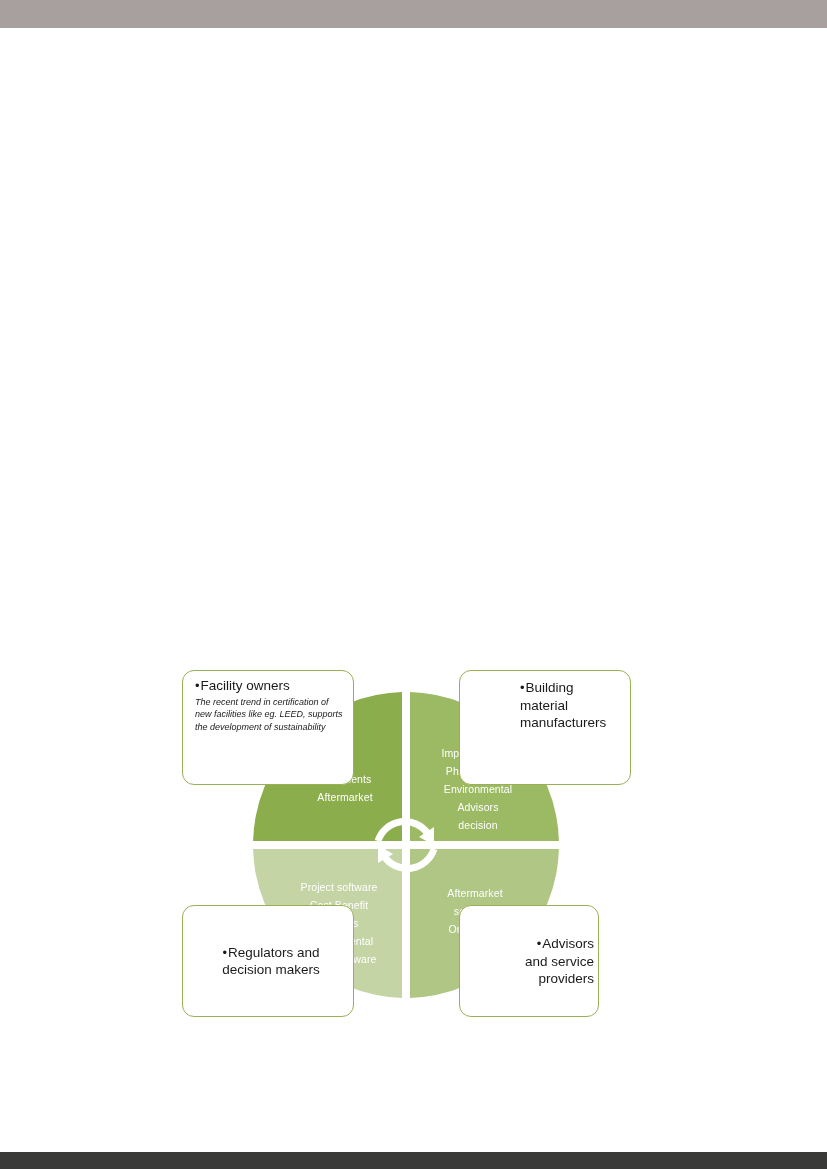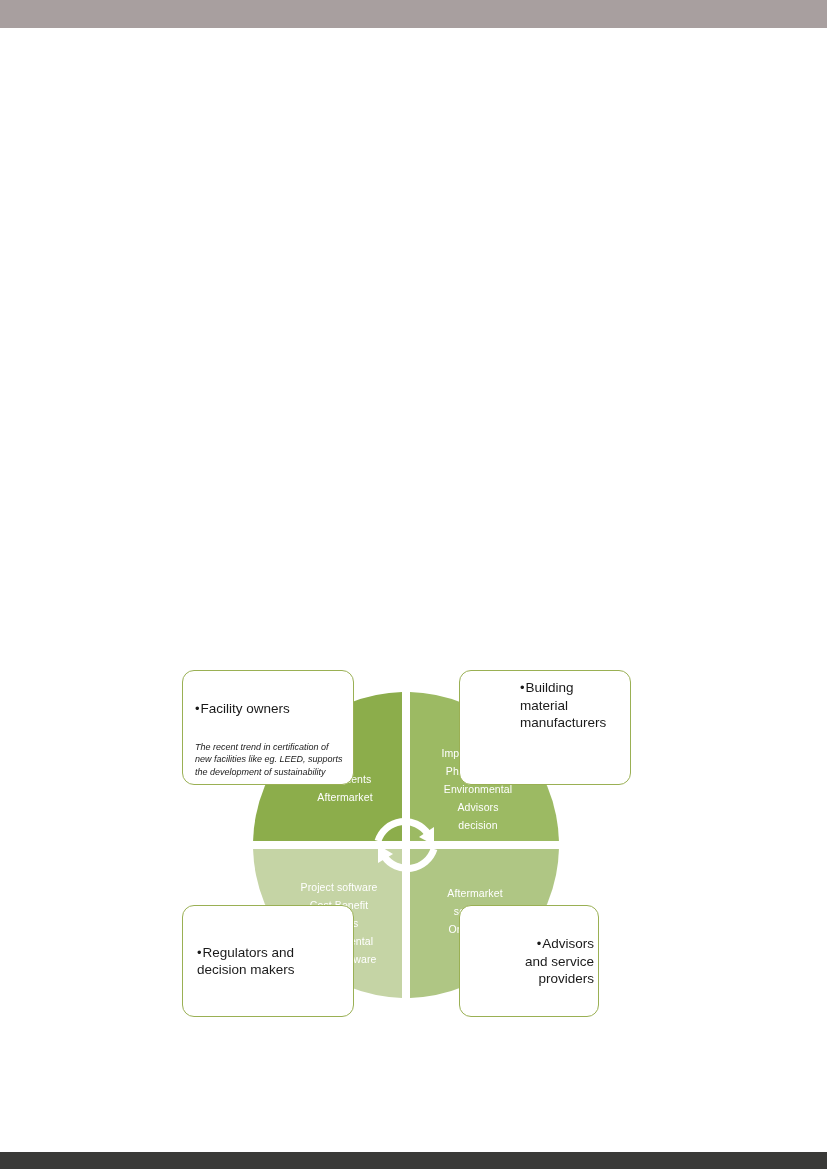--- a/index.html
+++ b/index.html
@@ -152,21 +152,21 @@
     left: 281px; top: 243px;
     width: 140px; height: 112px;
     padding: 0 4px;
     display: flex;
     align-items: center;
     text-align: right;
   }
   .box-br .callout-head { padding-left: 52px; }
   .box-bl .callout-head { padding-left: 6px; }
   .box-tl .callout-head,
-  .box-tl .callout-body { padding-left: 4px; margin-top: 23px; }
+  .box-tl .callout-body { padding-left: 4px; }
 
   .indent { padding-left: 9px; display: block; }
 </style>
 </head>
 <body style="background: rgb(255, 255, 255);">
 
 <div class="top-bar" style="background: rgb(168, 159, 159);"></div>
 
 <div class="diagram">
 
@@ -225,21 +225,21 @@
     </div>
     <div class="callout-body indent">The recent trend in certification of new facilities like eg. LEED, supports the development of sustainability</div>
   </div>
 
   <div class="callout box-tr" style="border-color: rgb(154, 176, 84);">
     <div class="callout-head">
       <span class="bullet-line">Building material manufacturers</span>
     </div>
   </div>
 
-  <div class="callout box-bl" style="border-color: rgb(154, 176, 84);">
+  <div class="callout box-bl" style="border-color: rgb(154, 176, 84); text-align: center;">
     <div class="callout-head">
       <span class="bullet-line">Regulators and decision makers</span>
     </div>
   </div>
 
   <div class="callout box-br" style="border-color: rgb(154, 176, 84);">
     <div class="callout-head">
       <span class="bullet-line">Advisors and service providers</span>
     </div>
   </div>

